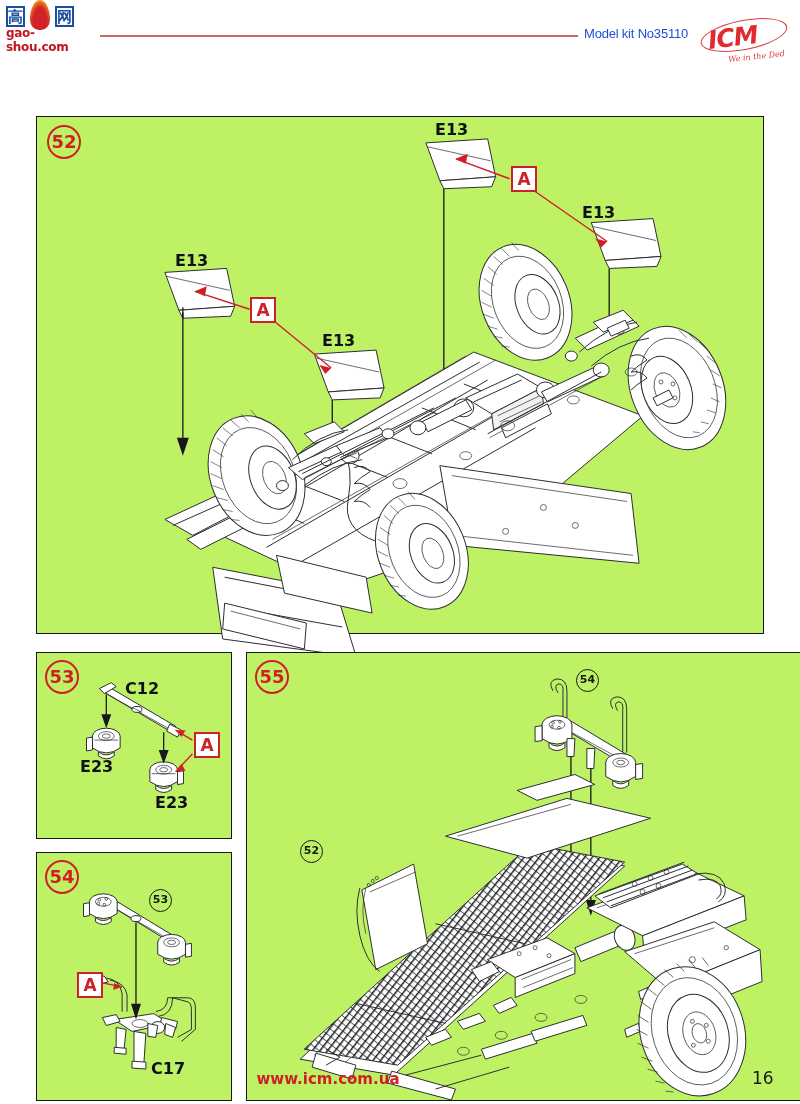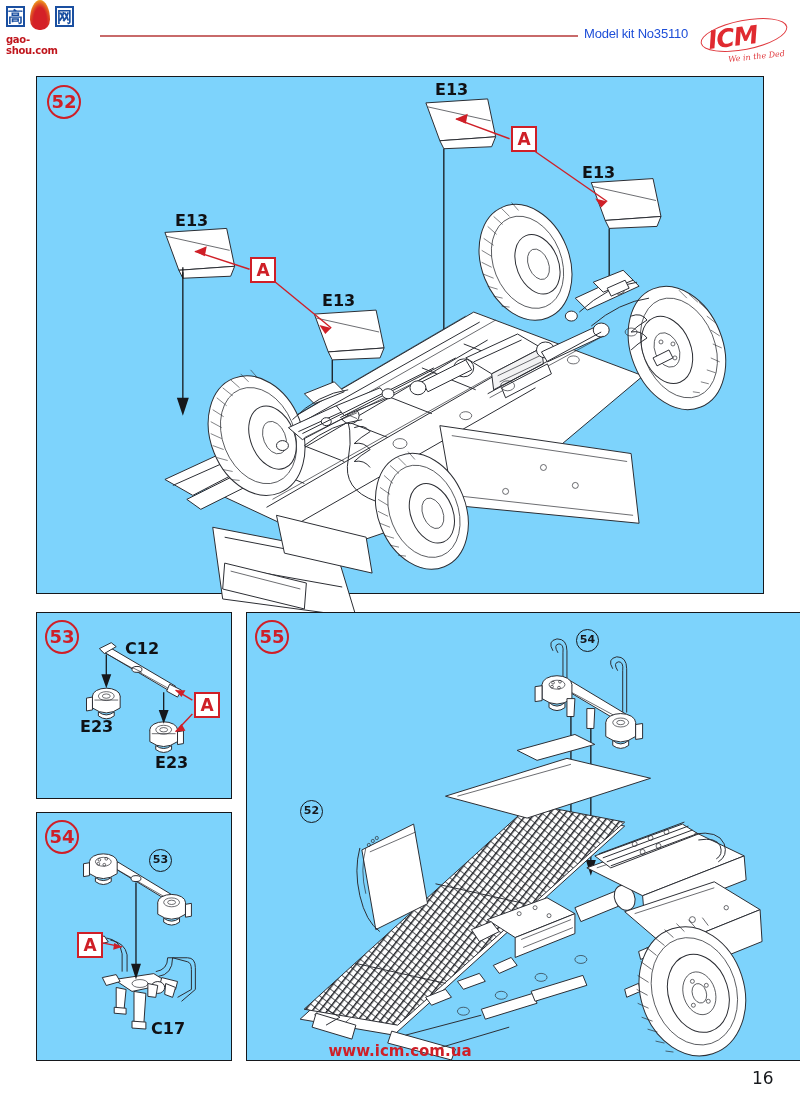--- a/index.html
+++ b/index.html
@@ -44,24 +44,23 @@
     left: 24px; top: -2px;
     width: 20px; height: 30px;
     background: radial-gradient(ellipse at 50% 70%, #d42027 0%, #d42027 45%, rgba(212,32,39,0) 70%),
                 linear-gradient(#f0a020, #d42027);
     border-radius: 50% 50% 45% 45% / 65% 65% 35% 35%;
   }
   .wm-url {
     position: absolute; left: 0; top: 24px;
     width: 70px; height: 12px;
     color: #c0161d;
-    font-size: 10px; font-weight: bold;
+    font-size: 12px; font-weight: bold;
     letter-spacing: -0.3px;
     font-family: "DejaVu Sans", sans-serif;
-    margin-top: 8px;
   }
   .header-rule {
     position: absolute;
     left: 100px; top: 35px;
     width: 478px; height: 2px;
     background: #c86a6a;
   }
   .kit-no {
     position: absolute;
     left: 584px; top: 26px;
@@ -102,21 +101,22 @@
     font-style: italic;
     color: #e03a3f;
     transform: rotate(-6deg);
     white-space: nowrap;
   }
 
   
   .panel {
     position: absolute;
     border: 1.6px solid #16181c;
-    background: #7dd3fc;
+    background: #bef264;
+    margin-top: 40px;
   }
   #panel-52 { left: 36px;  top: 76px;  width: 728px; height: 518px; }
   #panel-53 { left: 36px;  top: 612px; width: 196px; height: 187px; }
   #panel-54 { left: 36px;  top: 812px; width: 196px; height: 249px; }
   #panel-55 { left: 246px; top: 612px; width: 616px; height: 449px; }
 
   
   .step-badge {
     position: absolute;
     width: 34px; height: 34px;
@@ -180,22 +180,22 @@
   .ln-f { fill: #ffffff; stroke: #2b2d33; stroke-width: 1; }
   .ln-g { fill: #f2f2f3; stroke: #2b2d33; stroke-width: 1; }
   .arr  { fill: none; stroke: #16181c; stroke-width: 1.3; }
   .arrhead { fill: #16181c; }
   .redline { fill: none; stroke: #cf1f27; stroke-width: 1.4; }
   .redhead { fill: #cf1f27; }
 
   
   .footer-url {
     position: absolute;
-    left: 0; top: 1042px;
-    width: 800px;
+    left: 0; top: 1070px;
+    width: 656px;
     text-align: center;
     color: #cf1f27;
     font-family: "DejaVu Sans", sans-serif;
     font-weight: bold;
     font-size: 15px;
   }
   .footer-page {
     position: absolute;
     left: 752px; top: 1068px;
     font-family: "DejaVu Sans", sans-serif;

